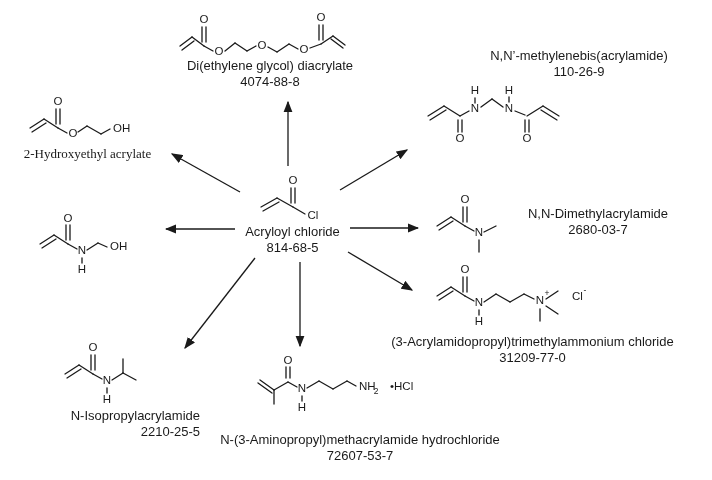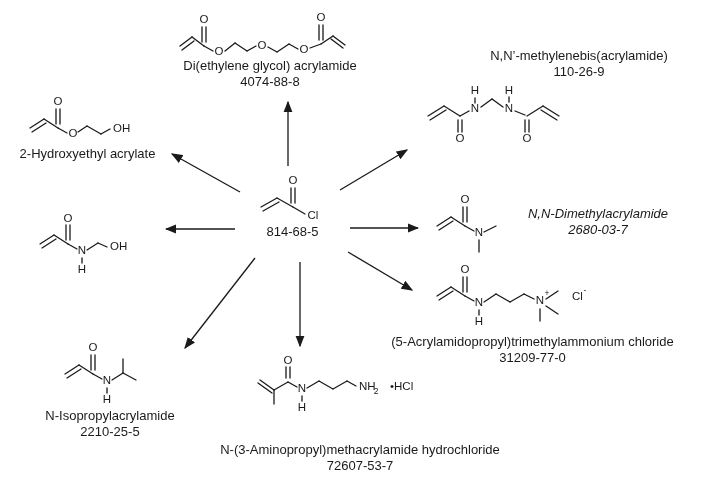--- a/index.html
+++ b/index.html
@@ -43,20 +43,21 @@
       <line x1="8" y1="43" x2="24" y2="34"></line>
       <line x1="22" y1="30" x2="38" y2="39"></line>
       <line x1="36" y1="35" x2="36" y2="20"></line>
       <line x1="40" y1="35" x2="40" y2="20"></line>
       <line x1="38" y1="39" x2="50" y2="46"></line>
     </g>
     <text x="38" y="16">O</text>
     <text x="58" y="51">Cl</text>
   </svg>
   <div class="clabel" style="left:230px;top:224px;width:125px;">
+    <div>Acryloyl chloride</div>
     <div>814-68-5</div>
   </div>
 
   <svg class="struct" style="left:175px;top:8px;" width="185" height="54">
     <g>
       <line x1="5" y1="38" x2="17" y2="29"></line>
       <line x1="7" y1="42" x2="19" y2="33"></line>
       <line x1="17" y1="29" x2="29" y2="38"></line>
       <line x1="27" y1="34" x2="27" y2="19"></line>
       <line x1="31" y1="34" x2="31" y2="19"></line>
@@ -74,21 +75,21 @@
       <line x1="158" y1="28" x2="170" y2="37"></line>
       <line x1="156" y1="31" x2="168" y2="40"></line>
     </g>
     <text x="29" y="15">O</text>
     <text x="44" y="47">O</text>
     <text x="87" y="41">O</text>
     <text x="129" y="45">O</text>
     <text x="146" y="13">O</text>
   </svg>
   <div class="clabel" style="left:145px;top:58px;width:250px;">
-    <div>Di(ethylene glycol) acrylamide</div>
+    <div>Di(ethylene glycol) diacrylate</div>
     <div>4074-88-8</div>
   </div>
 
   <div class="clabel" style="left:444px;top:48px;width:270px;text-align:center;">
     <div>N,N’-methylenebis(acrylamide)</div>
     <div>110-26-9</div>
   </div>
   <svg class="struct" style="left:423px;top:80px;" width="150" height="66">
     <g>
       <line x1="5" y1="36" x2="21" y2="26"></line>
@@ -125,39 +126,39 @@
       <line x1="35" y1="32" x2="35" y2="17"></line>
       <line x1="33" y1="36" x2="42" y2="41"></line>
       <line x1="53" y1="40" x2="62" y2="34"></line>
       <line x1="62" y1="34" x2="76" y2="42"></line>
       <line x1="76" y1="42" x2="85" y2="37"></line>
     </g>
     <text x="33" y="13">O</text>
     <text x="48" y="45">O</text>
     <text x="88" y="40" class="as">OH</text>
   </svg>
-  <div class="clabel" style="left:0px;top:146px;width:175px;">
+  <div class="clabel" style="left:0px;top:146px;width:175px;font-family:Liberation Serif, serif;">
     <div>2-Hydroxyethyl acrylate</div>
   </div>
 
   <svg class="struct" style="left:432px;top:190px;" width="80" height="68">
     <g>
       <line x1="5" y1="36" x2="19" y2="27"></line>
       <line x1="7" y1="40" x2="21" y2="31"></line>
       <line x1="19" y1="27" x2="33" y2="36"></line>
       <line x1="31" y1="32" x2="31" y2="17"></line>
       <line x1="35" y1="32" x2="35" y2="17"></line>
       <line x1="33" y1="36" x2="42" y2="41"></line>
       <line x1="52" y1="42" x2="64" y2="36"></line>
       <line x1="47" y1="50" x2="47" y2="62"></line>
     </g>
     <text x="33" y="13">O</text>
     <text x="47" y="46">N</text>
   </svg>
-  <div class="clabel" style="left:518px;top:206px;width:160px;font-style:italic;">
+  <div class="clabel" style="left:518px;top:206px;width:160px;">
     <div>N,N-Dimethylacrylamide</div>
     <div>2680-03-7</div>
   </div>
 
   <svg class="struct" style="left:35px;top:212px;" width="110" height="64">
     <g>
       <line x1="5" y1="32" x2="19" y2="23"></line>
       <line x1="7" y1="36" x2="21" y2="27"></line>
       <line x1="19" y1="23" x2="33" y2="32"></line>
       <line x1="31" y1="28" x2="31" y2="13"></line>
@@ -192,42 +193,42 @@
     </g>
     <text x="33" y="13">O</text>
     <text x="47" y="46">N</text>
     <text x="47" y="65">H</text>
     <text x="108" y="44">N</text>
     <text x="115" y="36" class="sm">+</text>
     <text x="140" y="40" class="as">Cl</text>
     <text x="153" y="33" class="sm">-</text>
   </svg>
   <div class="clabel" style="left:370px;top:334px;width:325px;">
-    <div>(5-Acrylamidopropyl)trimethylammonium chloride</div>
+    <div>(3-Acrylamidopropyl)trimethylammonium chloride</div>
     <div>31209-77-0</div>
   </div>
 
   <svg class="struct" style="left:60px;top:338px;" width="95" height="70">
     <g>
       <line x1="5" y1="36" x2="19" y2="27"></line>
       <line x1="7" y1="40" x2="21" y2="31"></line>
       <line x1="19" y1="27" x2="33" y2="36"></line>
       <line x1="31" y1="32" x2="31" y2="17"></line>
       <line x1="35" y1="32" x2="35" y2="17"></line>
       <line x1="33" y1="36" x2="42" y2="41"></line>
       <line x1="47" y1="50" x2="47" y2="55"></line>
       <line x1="52" y1="42" x2="63" y2="35"></line>
       <line x1="63" y1="35" x2="63" y2="21"></line>
       <line x1="63" y1="35" x2="76" y2="42"></line>
     </g>
     <text x="33" y="13">O</text>
     <text x="47" y="46">N</text>
     <text x="47" y="65">H</text>
   </svg>
-  <div class="clabel" style="left:20px;top:408px;width:180px;">
+  <div class="clabel" style="left:20px;top:408px;width:180px;text-align:right;">
     <div>N-Isopropylacrylamide</div>
     <div>2210-25-5</div>
   </div>
 
   <svg class="struct" style="left:252px;top:354px;" width="190" height="66">
     <g>
       <line x1="8" y1="26" x2="22" y2="36"></line>
       <line x1="6" y1="29" x2="20" y2="39"></line>
       <line x1="22" y1="36" x2="22" y2="50"></line>
       <line x1="22" y1="36" x2="36" y2="28"></line>
@@ -240,18 +241,18 @@
       <line x1="81" y1="35" x2="95" y2="27"></line>
       <line x1="95" y1="27" x2="104" y2="32"></line>
     </g>
     <text x="36" y="10">O</text>
     <text x="50" y="38">N</text>
     <text x="50" y="57">H</text>
     <text x="107" y="36" class="as">NH</text>
     <text x="124" y="40" class="sm">2</text>
     <text x="138" y="36" class="as">•HCl</text>
   </svg>
-  <div class="clabel" style="left:150px;top:442px;width:420px;">
+  <div class="clabel" style="left:150px;top:432px;width:420px;">
     <div>N-(3-Aminopropyl)methacrylamide hydrochloride</div>
     <div>72607-53-7</div>
   </div>
 
 </div>
 
 </body></html>

